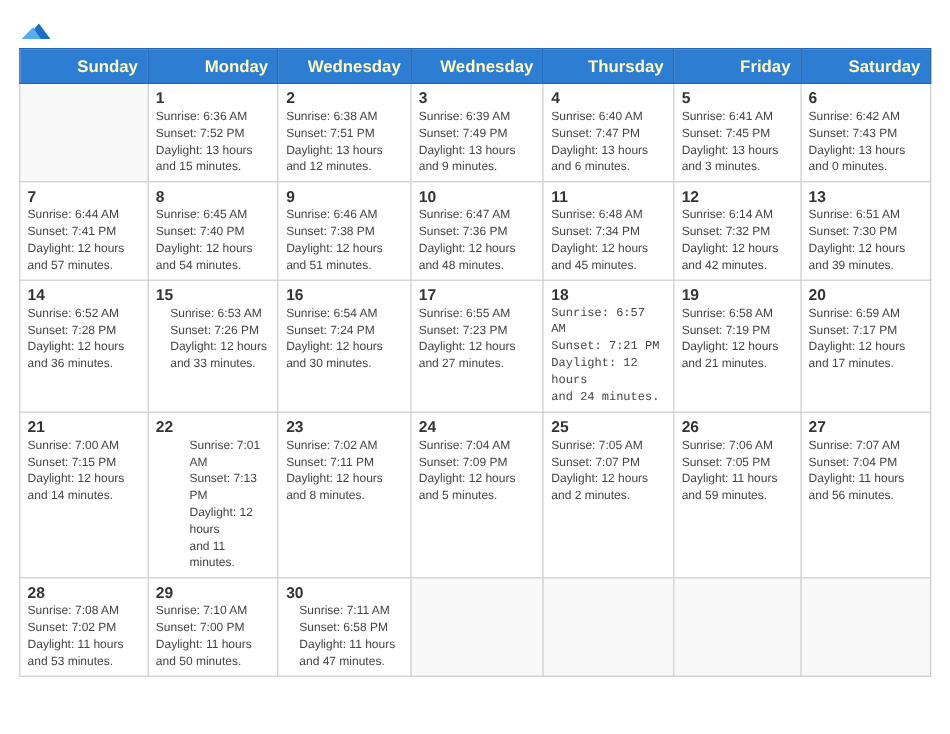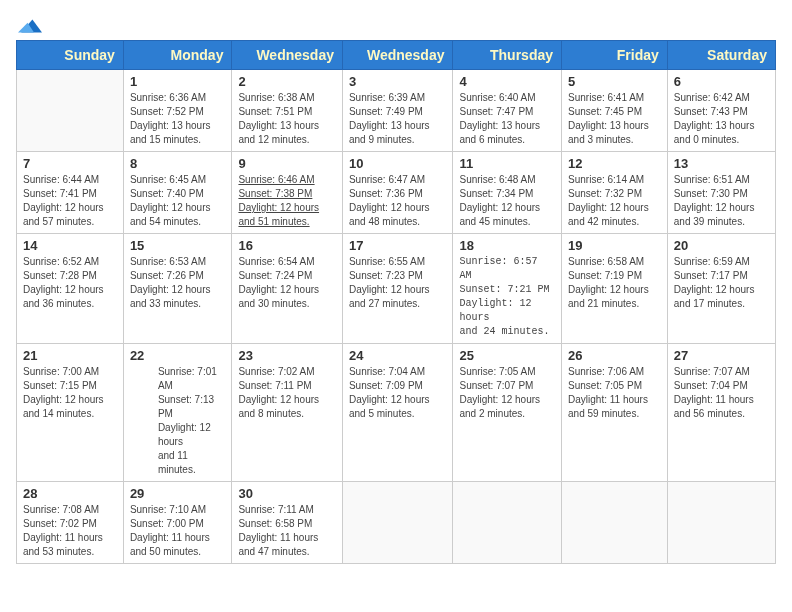--- a/index.html
+++ b/index.html
@@ -176,21 +176,21 @@
         </td>
         <td>
           <span class="day-num">8</span>
           <div class="day-info" style="white-space: pre-line;">Sunrise: 6:45 AM
 Sunset: 7:40 PM
 Daylight: 12 hours
 and 54 minutes.</div>
         </td>
         <td>
           <span class="day-num">9</span>
-          <div class="day-info" style="white-space: pre-line; text-decoration: underline;">Sunrise: 6:46 AM
+          <div class="day-info" style="white-space: pre-line;">Sunrise: 6:46 AM
 Sunset: 7:38 PM
 Daylight: 12 hours
 and 51 minutes.</div>
         </td>
         <td>
           <span class="day-num">10</span>
           <div class="day-info" style="white-space: pre-line;">Sunrise: 6:47 AM
 Sunset: 7:36 PM
 Daylight: 12 hours
 and 48 minutes.</div>
@@ -220,21 +220,21 @@
       <tr>
         <td>
           <span class="day-num">14</span>
           <div class="day-info" style="white-space: pre-line;">Sunrise: 6:52 AM
 Sunset: 7:28 PM
 Daylight: 12 hours
 and 36 minutes.</div>
         </td>
         <td>
           <span class="day-num">15</span>
-          <div class="day-info" style="white-space: pre-line;">Sunrise: 6:53 AM
+          <div class="day-info" style="white-space: pre-line; margin-left: 12px;">Sunrise: 6:53 AM
 Sunset: 7:26 PM
 Daylight: 12 hours
 and 33 minutes.</div>
         </td>
         <td>
           <span class="day-num">16</span>
           <div class="day-info" style="white-space: pre-line;">Sunrise: 6:54 AM
 Sunset: 7:24 PM
 Daylight: 12 hours
 and 30 minutes.</div>
@@ -329,21 +329,21 @@
         </td>
         <td>
           <span class="day-num">29</span>
           <div class="day-info" style="white-space: pre-line;">Sunrise: 7:10 AM
 Sunset: 7:00 PM
 Daylight: 11 hours
 and 50 minutes.</div>
         </td>
         <td>
           <span class="day-num">30</span>
-          <div class="day-info" style="white-space: pre-line;">Sunrise: 7:11 AM
+          <div class="day-info" style="white-space: pre-line; margin-left: 11px;">Sunrise: 7:11 AM
 Sunset: 6:58 PM
 Daylight: 11 hours
 and 47 minutes.</div>
         </td>
         <td class="empty-cell"></td>
         <td class="empty-cell"></td>
         <td class="empty-cell"></td>
         <td class="empty-cell"></td>
       </tr>
     </tbody>

